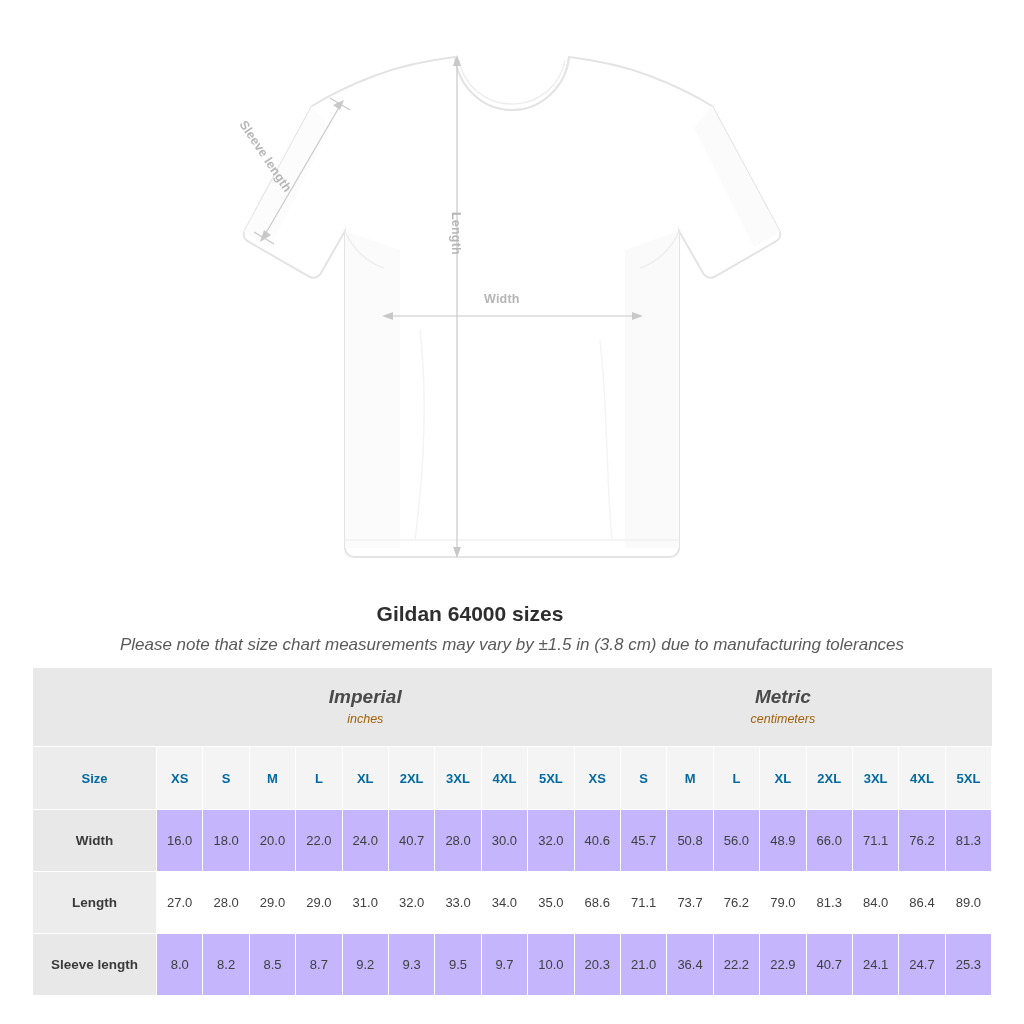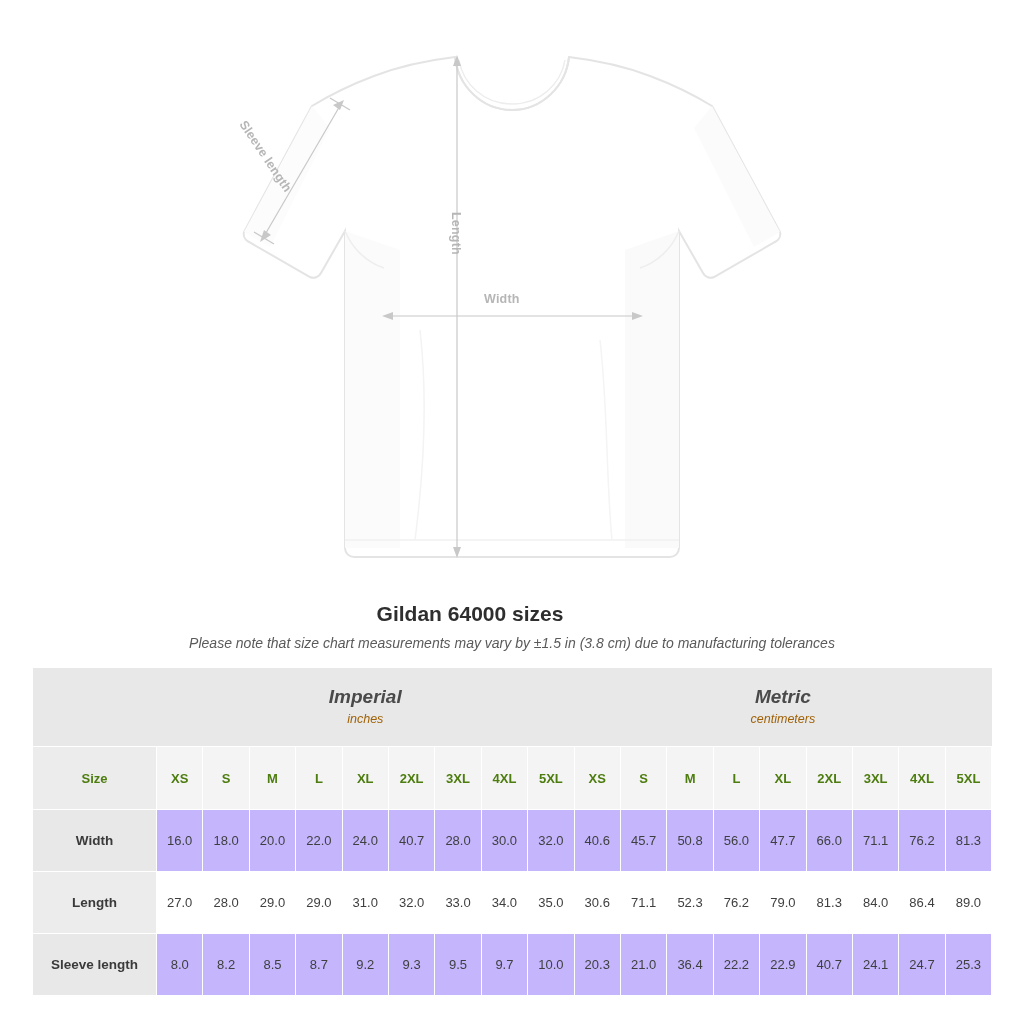--- a/index.html
+++ b/index.html
@@ -64,21 +64,21 @@
     font-size: 21px;
     font-weight: bold;
     color: #2e2e2e;
   }
   #chart-note {
     position: absolute;
     top: 635px;
     left: 0;
     width: 1024px;
     text-align: center;
-    font-size: 14px;
+    font-size: 17px;
     font-style: italic;
     color: #5a5a5a;
   }
 
   
   #size-table-wrap {
     position: absolute;
     top: 668px;
     left: 32px;
     width: 960px;
@@ -113,21 +113,21 @@
     font-size: 12.5px;
     font-style: italic;
     color: #a16207;
     line-height: 1.6;
   }
   tr.head-row td {
     background: #f4f4f4;
     height: 60px;
     font-weight: bold;
     font-size: 13px;
-    color: #4d7c0f;
+    color: #0369a1;
   }
   tr.head-row td.row-label-cell {
     background: #ececec;
   }
   tr.data-row td {
     height: 59px;
   }
   tr.data-row.alt td {
     background: #c4b5fd;
   }
@@ -272,41 +272,41 @@
         <td>22.0</td>
         <td>24.0</td>
         <td>40.7</td>
         <td>28.0</td>
         <td>30.0</td>
         <td>32.0</td>
         <td>40.6</td>
         <td>45.7</td>
         <td>50.8</td>
         <td>56.0</td>
-        <td>47.7</td>
+        <td>48.9</td>
         <td>66.0</td>
         <td>71.1</td>
         <td>76.2</td>
         <td>81.3</td>
       </tr>
 
       <tr class="data-row">
         <td class="row-label-cell">Length</td>
         <td>27.0</td>
         <td>28.0</td>
         <td>29.0</td>
         <td>29.0</td>
         <td>31.0</td>
         <td>32.0</td>
         <td>33.0</td>
         <td>34.0</td>
         <td>35.0</td>
-        <td>30.6</td>
+        <td>68.6</td>
         <td>71.1</td>
-        <td>52.3</td>
+        <td>73.7</td>
         <td>76.2</td>
         <td>79.0</td>
         <td>81.3</td>
         <td>84.0</td>
         <td>86.4</td>
         <td>89.0</td>
       </tr>
 
       <tr class="data-row alt">
         <td class="row-label-cell">Sleeve length</td>

